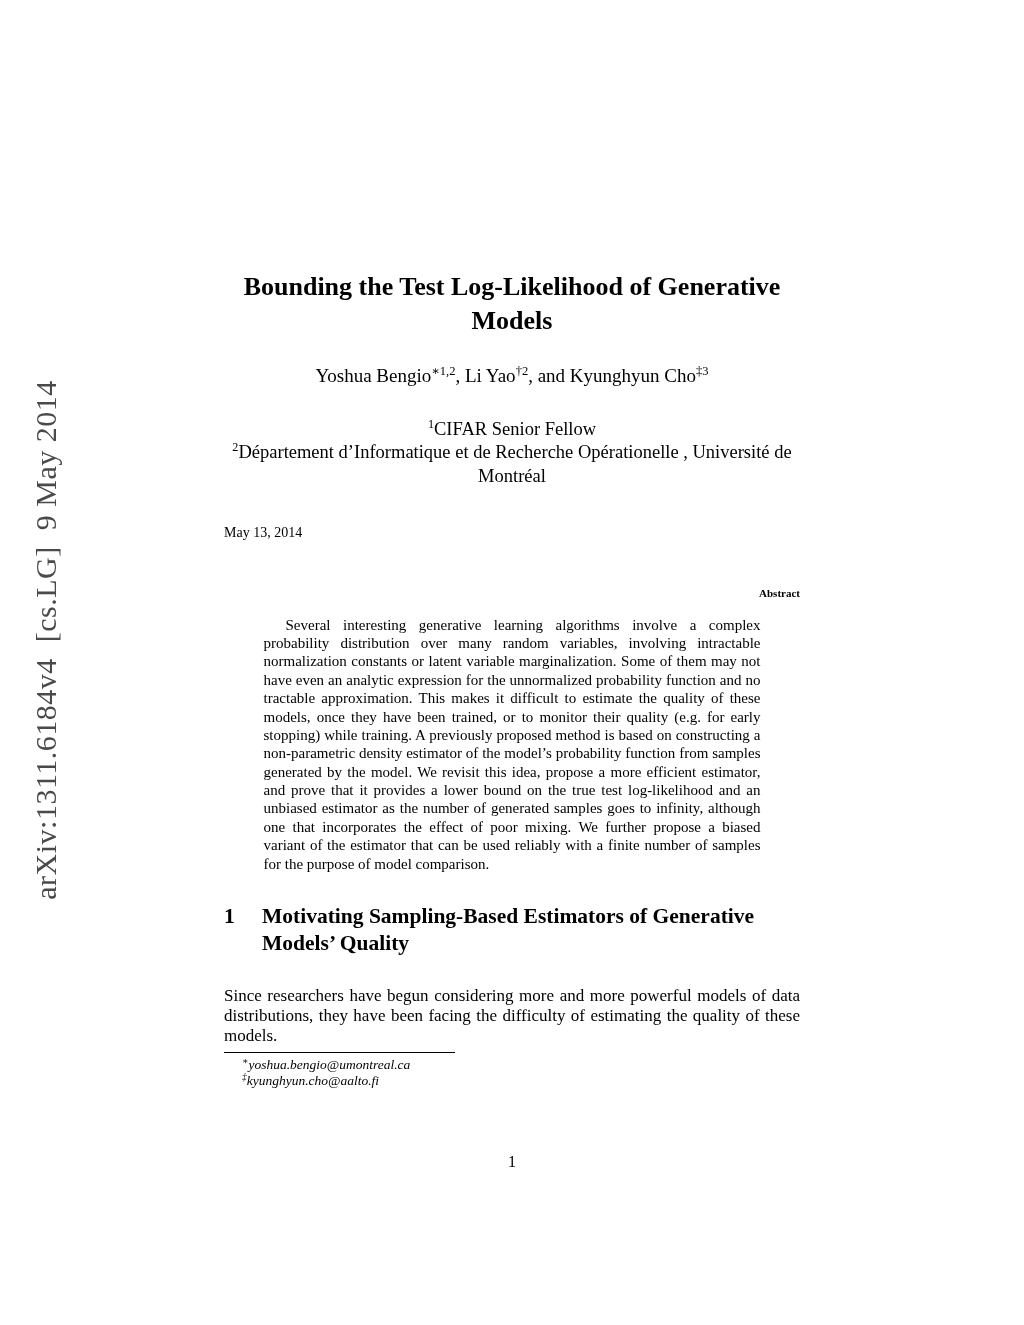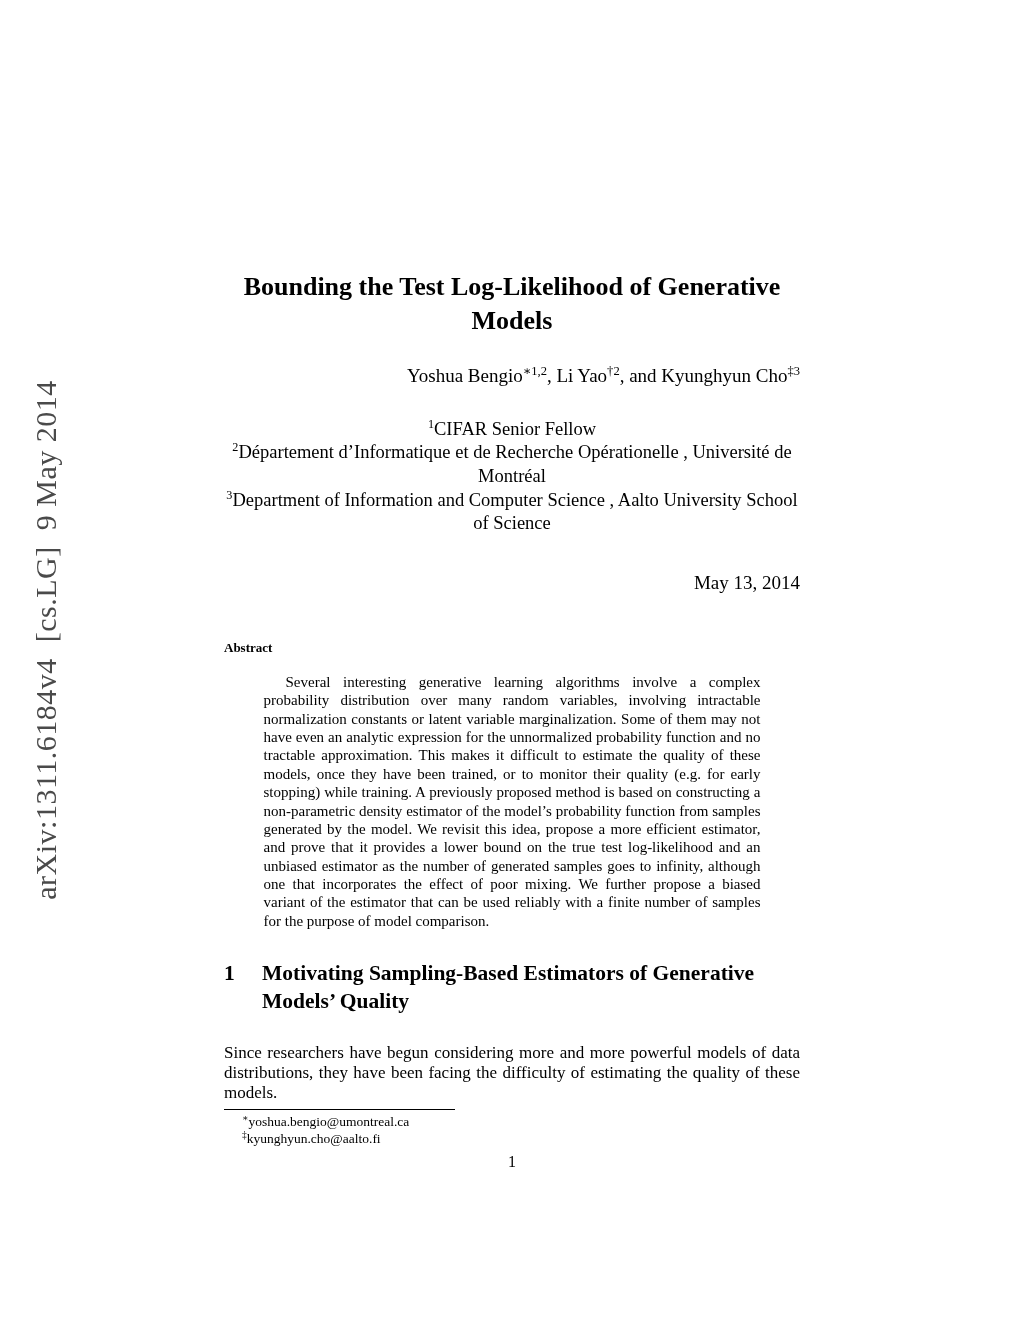--- a/index.html
+++ b/index.html
@@ -32,42 +32,42 @@
     width: 576px;
   }
   .paper-title {
     font-size: 26px;
     font-weight: bold;
     text-align: center;
     line-height: 1.32;
   }
   .authors {
     margin-top: 26px;
-    text-align: right;
+    text-align: center;
     font-size: 19px;
   }
   .authors sup, .affiliation sup {
     font-size: 0.66em;
     line-height: 0;
   }
   .affiliations {
     margin-top: 31px;
     text-align: center;
     font-size: 18.5px;
     line-height: 1.28;
   }
   .date-line {
     margin-top: 36px;
-    text-align: right;
-    font-size: 19px;
+    text-align: left;
+    font-size: 14px;
   }
   .abstract-heading {
     margin-top: 46px;
-    text-align: left;
-    font-size: 13px;
+    text-align: right;
+    font-size: 11px;
     font-weight: bold;
   }
   .abstract-text {
     margin: 17px auto 0 auto;
     width: 497px;
     font-size: 15px;
     line-height: 1.225;
     text-align: justify;
     text-indent: 22px;
   }
@@ -97,20 +97,21 @@
   .footnote-rule {
     width: 231px;
     border: none;
     border-top: 1px solid #000;
     margin: 0 0 4px 0;
   }
   .footnote {
     font-size: 13.5px;
     line-height: 1.25;
     padding-left: 18px;
+    font-style: italic;
   }
   .footnote sup {
     font-size: 0.7em;
     line-height: 0;
   }
   .page-number {
     position: absolute;
     top: 1153px;
     left: 0;
     width: 100%;
@@ -129,21 +130,20 @@
 
     <h1 class="paper-title">Bounding the Test Log-Likelihood of Generative Models</h1>
 
     <div class="authors">
       <span>Yoshua Bengio</span><sup>∗1,2</sup><span>, Li Yao</span><sup>†2</sup><span>, and Kyunghyun Cho</span><sup>‡3</sup>
     </div>
 
     <div class="affiliations">
       <div class="affiliation"><sup>1</sup><span>CIFAR Senior Fellow</span></div>
       <div class="affiliation"><sup>2</sup><span>Département d’Informatique et de Recherche Opérationelle , Université de Montréal</span></div>
-      <div class="affiliation"><sup>3</sup><span>Department of Information and Computer Science , Aalto University School of Science</span></div>
     </div>
 
     <div class="date-line">May 13, 2014</div>
 
     <div class="abstract-heading">Abstract</div>
 
     <p class="abstract-text">Several interesting generative learning algorithms involve a complex probability distribution over many random variables, involving intractable normalization constants or latent variable marginalization. Some of them may not have even an analytic expression for the unnormalized probability function and no tractable approximation. This makes it difficult to estimate the quality of these models, once they have been trained, or to monitor their quality (e.g. for early stopping) while training. A previously proposed method is based on constructing a non-parametric density estimator of the model’s probability function from samples generated by the model. We revisit this idea, propose a more efficient estimator, and prove that it provides a lower bound on the true test log-likelihood and an unbiased estimator as the number of generated samples goes to infinity, although one that incorporates the effect of poor mixing. We further propose a biased variant of the estimator that can be used reliably with a finite number of samples for the purpose of model comparison.</p>
 
     <h2 class="section-heading">
       <span class="section-number">1</span>

